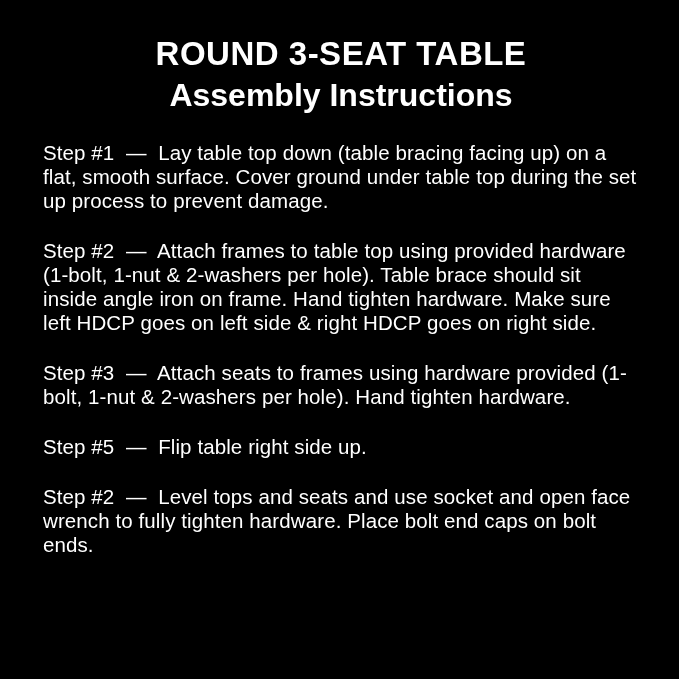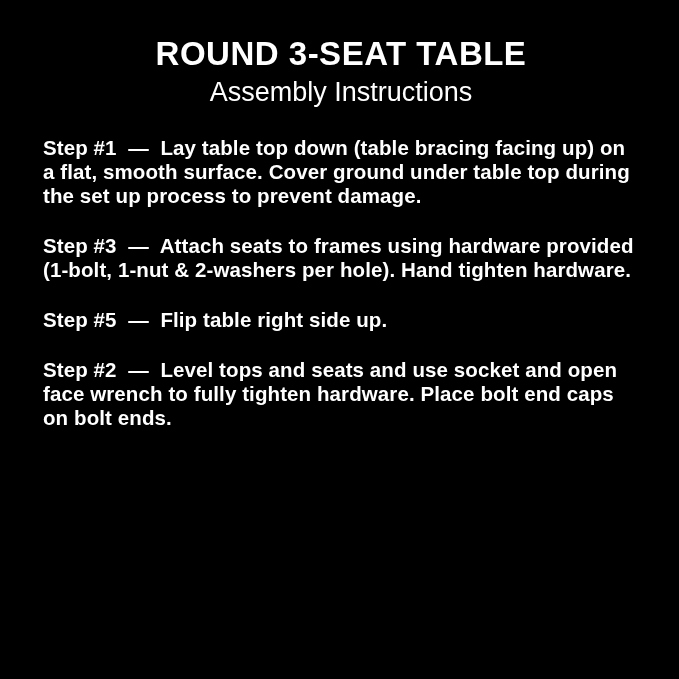--- a/index.html
+++ b/index.html
@@ -26,42 +26,43 @@
     text-align: center;
     font-size: 33px;
     font-weight: 800;
     letter-spacing: 0.5px;
     line-height: 1.1;
     white-space: nowrap;
   }
   .subtitle {
     margin: 6px 0 0 0;
     text-align: center;
-    font-size: 27px;
-    font-weight: 400;
+    font-size: 32px;
+    font-weight: 700;
     line-height: 1.1;
   }
   .steps {
     margin-top: 28px;
   }
   .step {
     margin: 0 0 26px 0;
     font-size: 20.5px;
-    font-weight: 700;
+    font-weight: 400;
     line-height: 1.17;
     white-space: pre-wrap;
     letter-spacing: 0.1px;
   }
 </style>
 </head>
 <body>
 
 <div class="sheet">
   <h1 class="title">ROUND 3-SEAT TABLE</h1>
   <h2 class="subtitle">Assembly Instructions</h2>
 
   <div class="steps">
     <p class="step">Step #1  —  Lay table top down (table bracing facing up) on a flat, smooth surface. Cover ground under table top during the set up process to prevent damage.</p>
+    <p class="step">Step #2  —  Attach frames to table top using provided hardware (1-bolt, 1-nut &amp; 2-washers per hole). Table brace should sit inside angle iron on frame. Hand tighten hardware. Make sure left HDCP goes on left side &amp; right HDCP goes on right side.</p>
     <p class="step">Step #3  —  Attach seats to frames using hardware provided (1-bolt, 1-nut &amp; 2-washers per hole). Hand tighten hardware.</p>
     <p class="step">Step #5  —  Flip table right side up.</p>
     <p class="step">Step #2  —  Level tops and seats and use socket and open face wrench to fully tighten hardware. Place bolt end caps on bolt ends.</p>
   </div>
 </div>
 
 </body></html>

